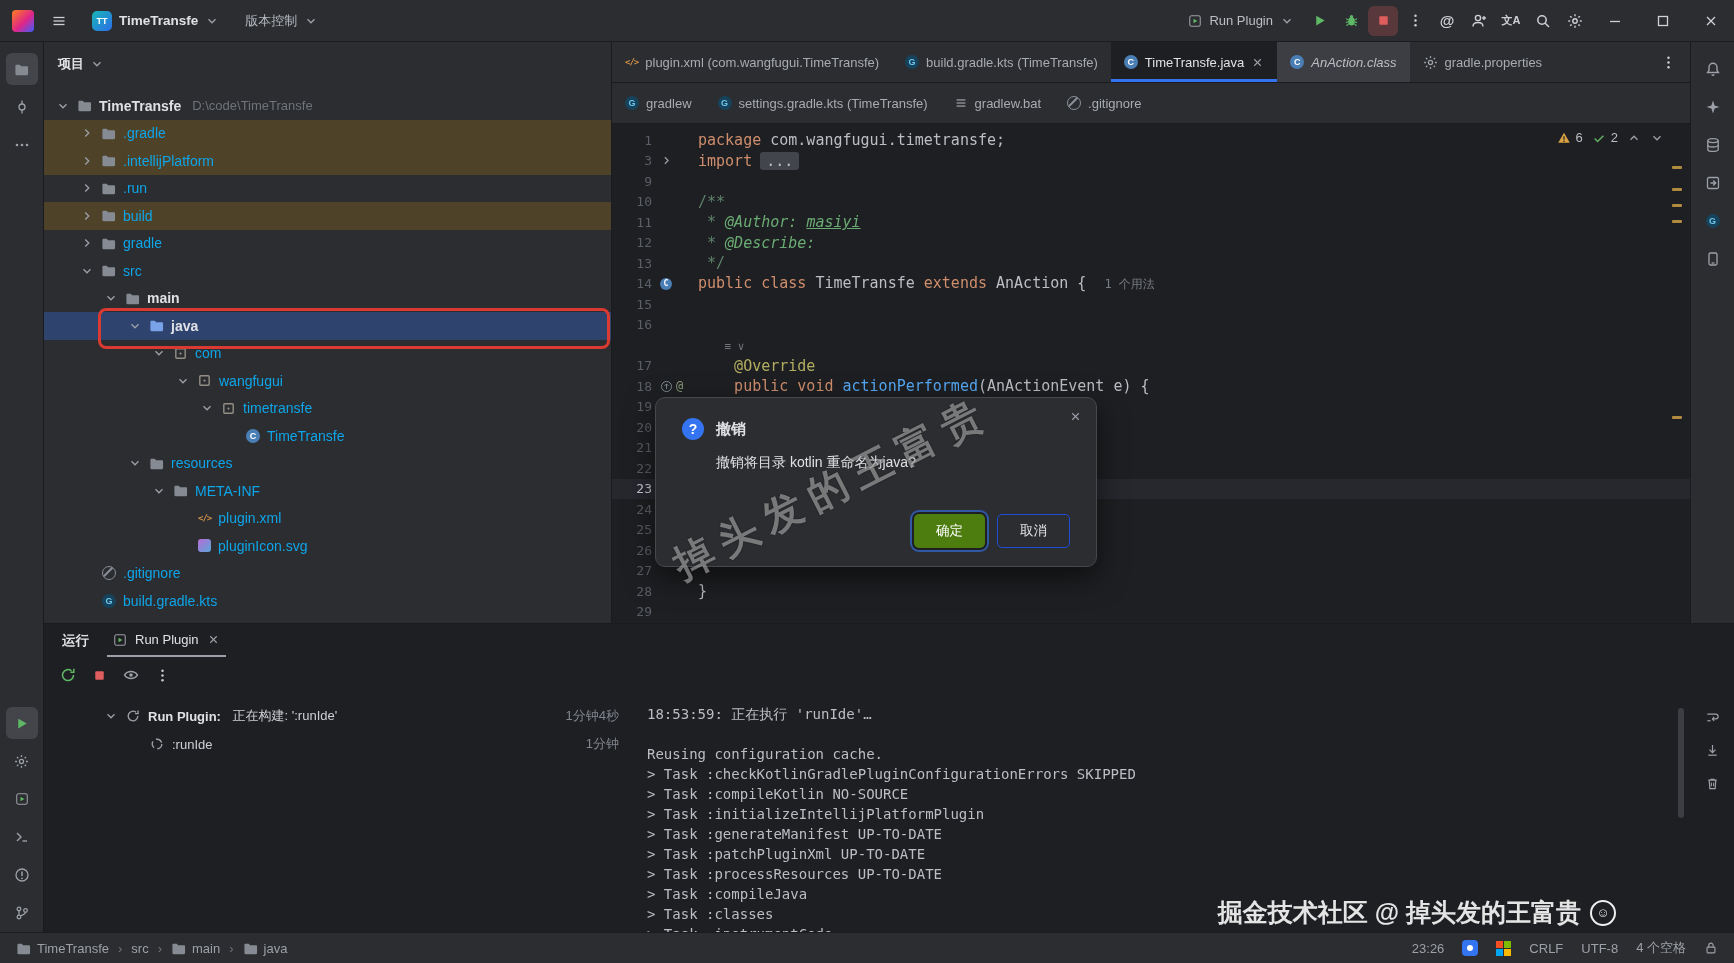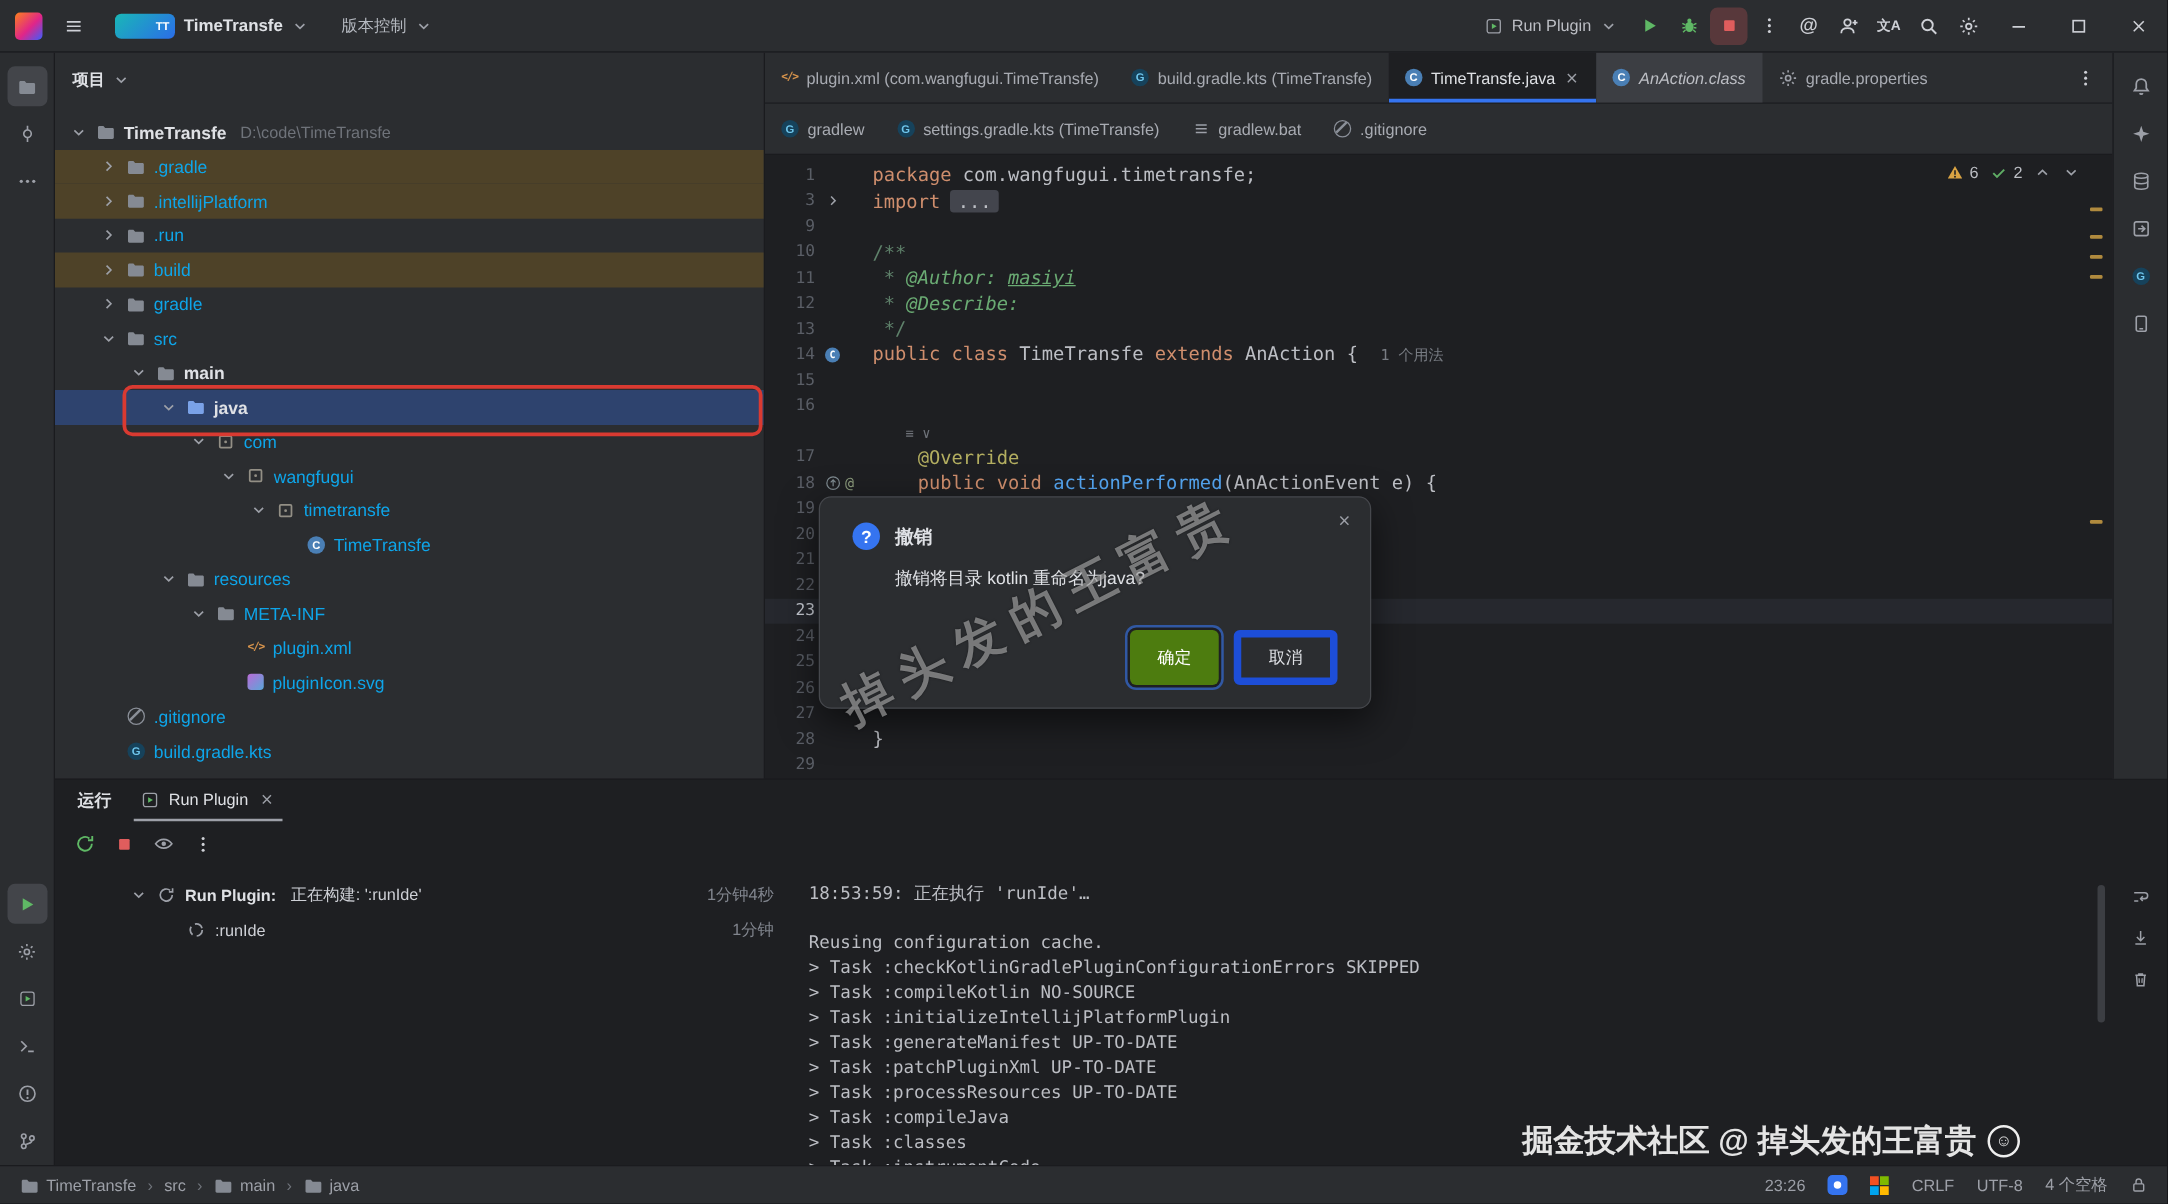--- a/index.html
+++ b/index.html
@@ -14,21 +14,21 @@
   .tb-widget{display:flex;align-items:center;gap:7px;padding:4px 8px;border-radius:6px;cursor:default;}
   .tb-proj{font-weight:700;color:#dfe1e5;font-size:13.5px;}
   .tb-vcs{color:#b4b8bf;}
   .tb-right{margin-left:auto;display:flex;align-items:center;gap:2px;}
   .tb-btn{width:30px;height:30px;display:flex;align-items:center;justify-content:center;border-radius:6px;}
   .stop-active{background:rgba(224,93,93,.25);}
   .win-ctl{width:46px;height:42px;display:flex;align-items:center;justify-content:center;}
   .idea-logo{display:inline-block;width:22px;height:22px;border-radius:4px;
              background:linear-gradient(135deg,#fc801d,#e02589 55%,#3a5eff);}
   .tt-badge{display:inline-flex;width:20px;height:20px;border-radius:5px;align-items:center;justify-content:center;
-            background:linear-gradient(135deg,#19b7b7,#2b6de8);color:#fff;font-size:9px;font-weight:700;padding-left:28px;}
+            background:linear-gradient(135deg,#19b7b7,#2b6de8);color:#fff;font-size:9px;font-weight:700;}
 
   
   .stripe-l{position:absolute;left:0;top:42px;width:44px;height:890px;background:#2b2d30;
             border-right:1px solid #1a1b1e;display:flex;flex-direction:column;align-items:center;
             padding-top:8px;box-sizing:border-box;z-index:5;}
   .stripe-icon{width:32px;height:32px;border-radius:6px;display:flex;align-items:center;justify-content:center;margin:3px 0;}
   .stripe-icon.on{background:#43454a;}
   .stripe-fill{flex:1;}
 
   
@@ -86,21 +86,21 @@
           z-index:90;padding:20px 26px;box-sizing:border-box;}
   .dlg-close{position:absolute;top:12px;right:14px;}
   .dlg-head{display:flex;align-items:center;gap:12px;}
   .help-badge{display:inline-flex;width:22px;height:22px;border-radius:50%;background:#3574f0;color:#fff;
               font-weight:700;align-items:center;justify-content:center;font-size:14px;}
   .dlg-title{font-size:15px;font-weight:700;color:#dfe1e5;}
   .dlg-msg{margin:14px 0 0 34px;font-size:14px;color:#dfe1e5;}
   .dlg-btns{position:absolute;right:26px;bottom:18px;display:flex;gap:12px;}
   .btn{border-radius:5px;padding:7px 22px;font-size:13.5px;font-family:inherit;cursor:default;}
   .btn-primary{background:#4d7c0f;color:#fff;border:none;box-shadow:0 0 0 2px #1e1f22,0 0 0 4px rgba(53,116,240,.6);}
-  .btn-secondary{background:transparent;color:#dfe1e5;border:6px solid #1d4ed8;}
+  .btn-secondary{background:transparent;color:#dfe1e5;border:1px solid #1d4ed8;}
 
   
   .runpanel{position:absolute;left:44px;top:623px;right:0;height:309px;background:#1e1f22;
             border-top:1px solid #1a1b1e;box-sizing:border-box;}
   .rp-tabs{height:33px;display:flex;align-items:center;gap:18px;padding-left:18px;}
   .rp-title{font-weight:600;color:#dfe1e5;font-size:13.5px;}
   .rp-tab{display:flex;align-items:center;gap:8px;height:100%;padding:0 6px;color:#dfe1e5;
           border-bottom:2px solid #9da0a8;box-sizing:border-box;}
   .rp-toolbar{height:36px;display:flex;align-items:center;gap:16px;padding-left:16px;}
   .rp-body{position:absolute;left:0;top:72px;right:0;bottom:0;display:flex;margin-left:48px;}

